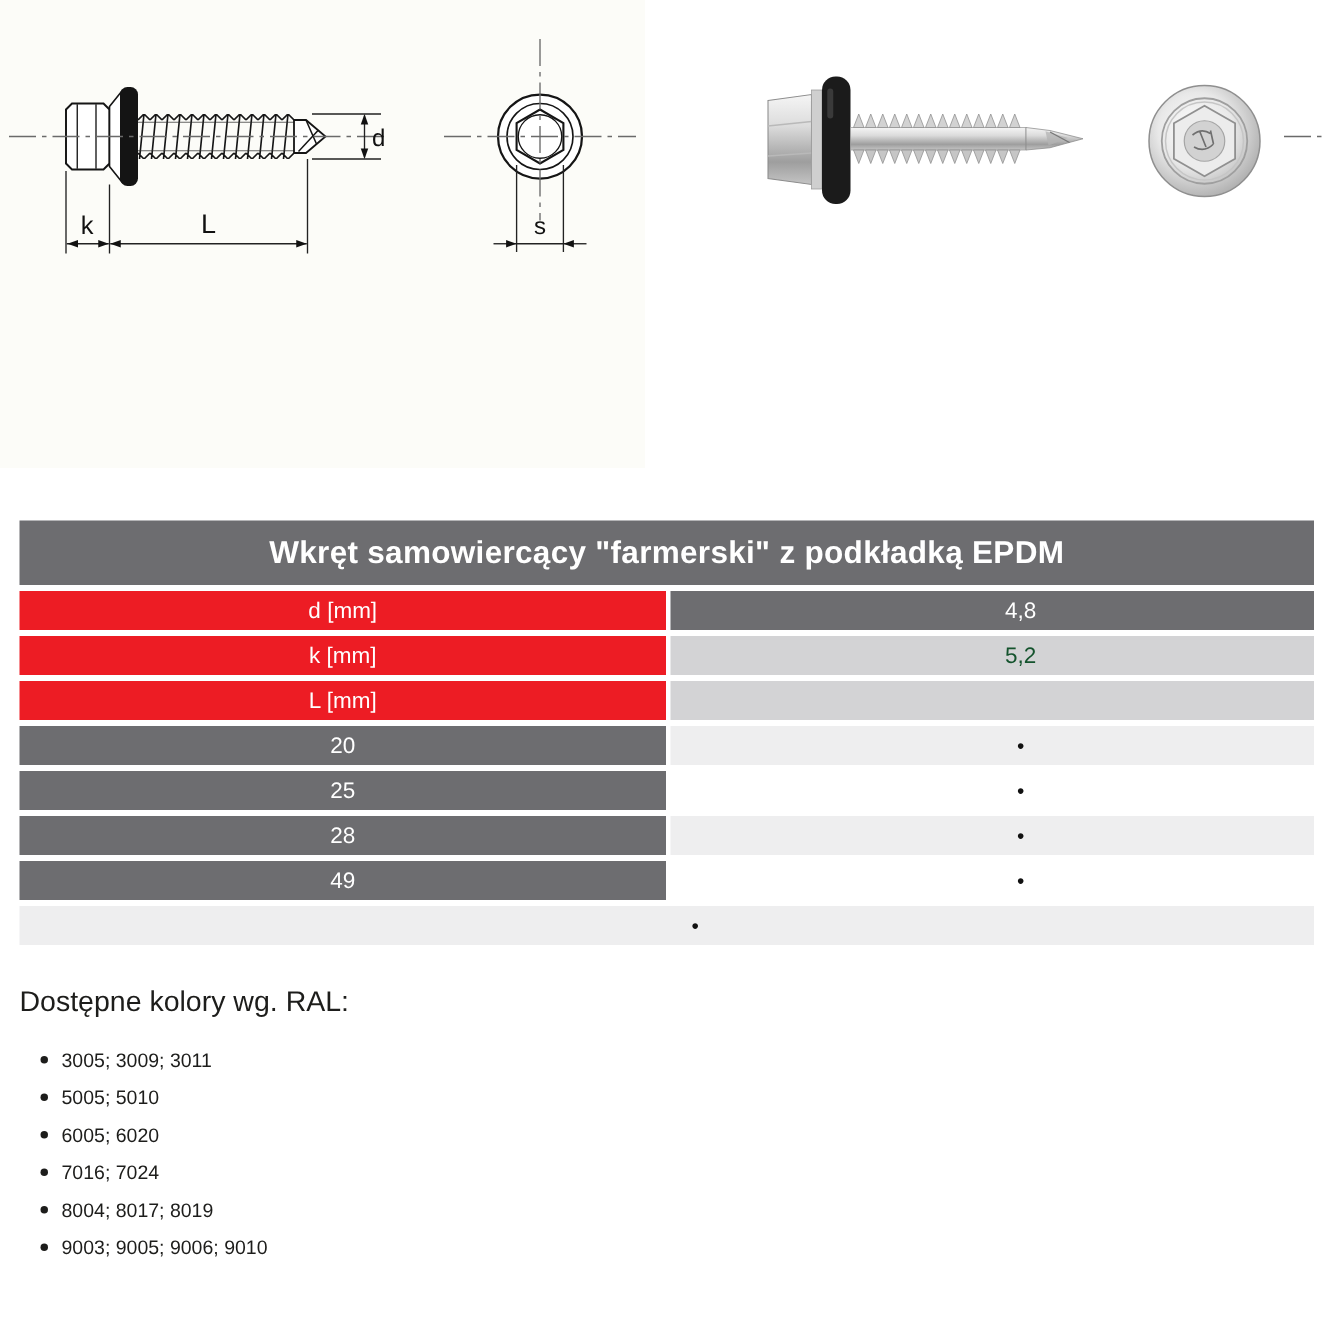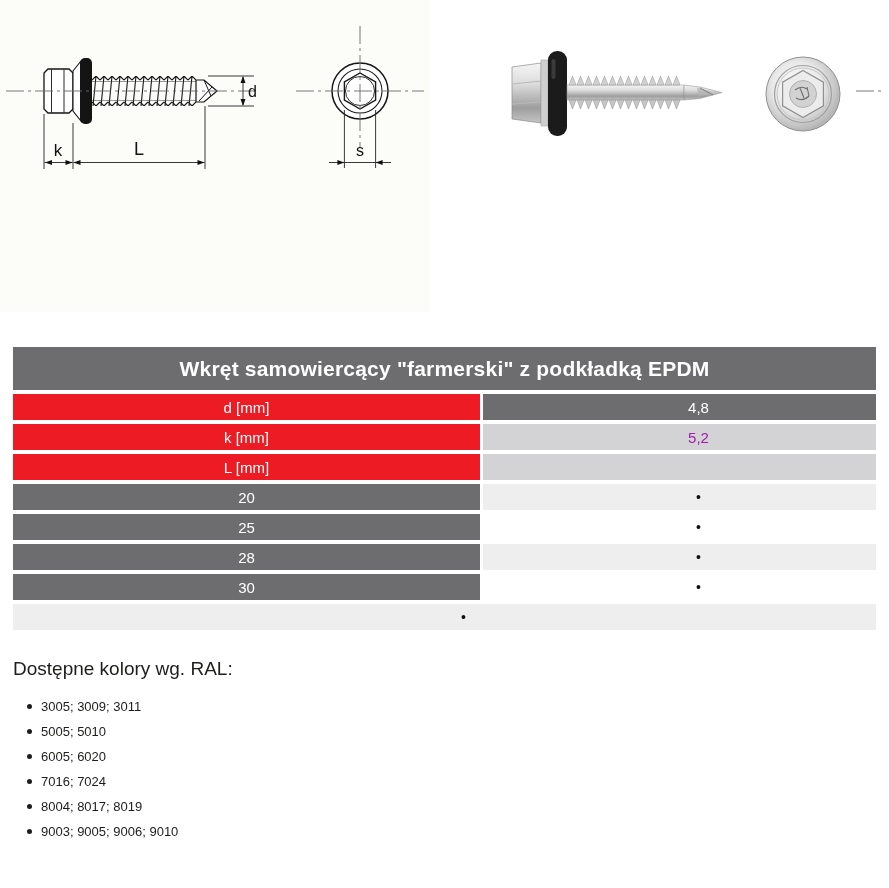--- a/index.html
+++ b/index.html
@@ -20,25 +20,25 @@
   .t-header {
     height:43px; display:flex; align-items:center; justify-content:center;
     background:#6d6d70; color:#ffffff;
     font-size:21px; font-weight:bold; letter-spacing:.2px;
   }
   .t-row { display:flex; margin-top:4px; height:26px; }
   .c {
     display:flex; align-items:center; justify-content:center;
     font-size:15px; line-height:1;
   }
-  .c.label { width:467px; margin-right:3px; }
+  .c.label { width:431px; margin-right:3px; }
   .c.value { flex:1;padding-left:38px; }
   .spec .c.label { background:#ed1c24; color:#ffffff; }
   .spec.first .c.value { background:#6d6d70; color:#ffffff; }
-  .spec.rest  .c.value { background:#d3d3d5; color:#a21caf; }
+  .spec.rest  .c.value { background:#d3d3d5; color:#14532d; }
   .len .c.label { background:#6d6d70; color:#ffffff; }
   .len .c.value { color:#111111; font-size:14px; }
   .len.zebra-a .c.value { background:#eeeeef; }
   .len.zebra-b .c.value { background:#ffffff; }
 
   
   .colors-section { margin:28px 0 0 13px; }
   .colors-heading { font-size:19px; font-weight:400; margin:0 0 18px 0; color:#1d1d1b; }
   ul.ral { list-style:none; margin:0 0 0 14px; padding:0; }
   ul.ral li {
@@ -206,21 +206,21 @@
   </div>
   <div class="t-row len zebra-b">
     <div class="c label">25</div>
     <div class="c value">•</div>
   </div>
   <div class="t-row len zebra-a">
     <div class="c label">28</div>
     <div class="c value">•</div>
   </div>
   <div class="t-row len zebra-b">
-    <div class="c label">30</div>
+    <div class="c label">49</div>
     <div class="c value">•</div>
   </div>
   <div class="t-row len zebra-a">
     <div class="c value">•</div>
   </div>
 </div>
 
 <div class="colors-section">
   <div class="colors-heading">Dostępne kolory wg. RAL:</div>
   <ul class="ral">

